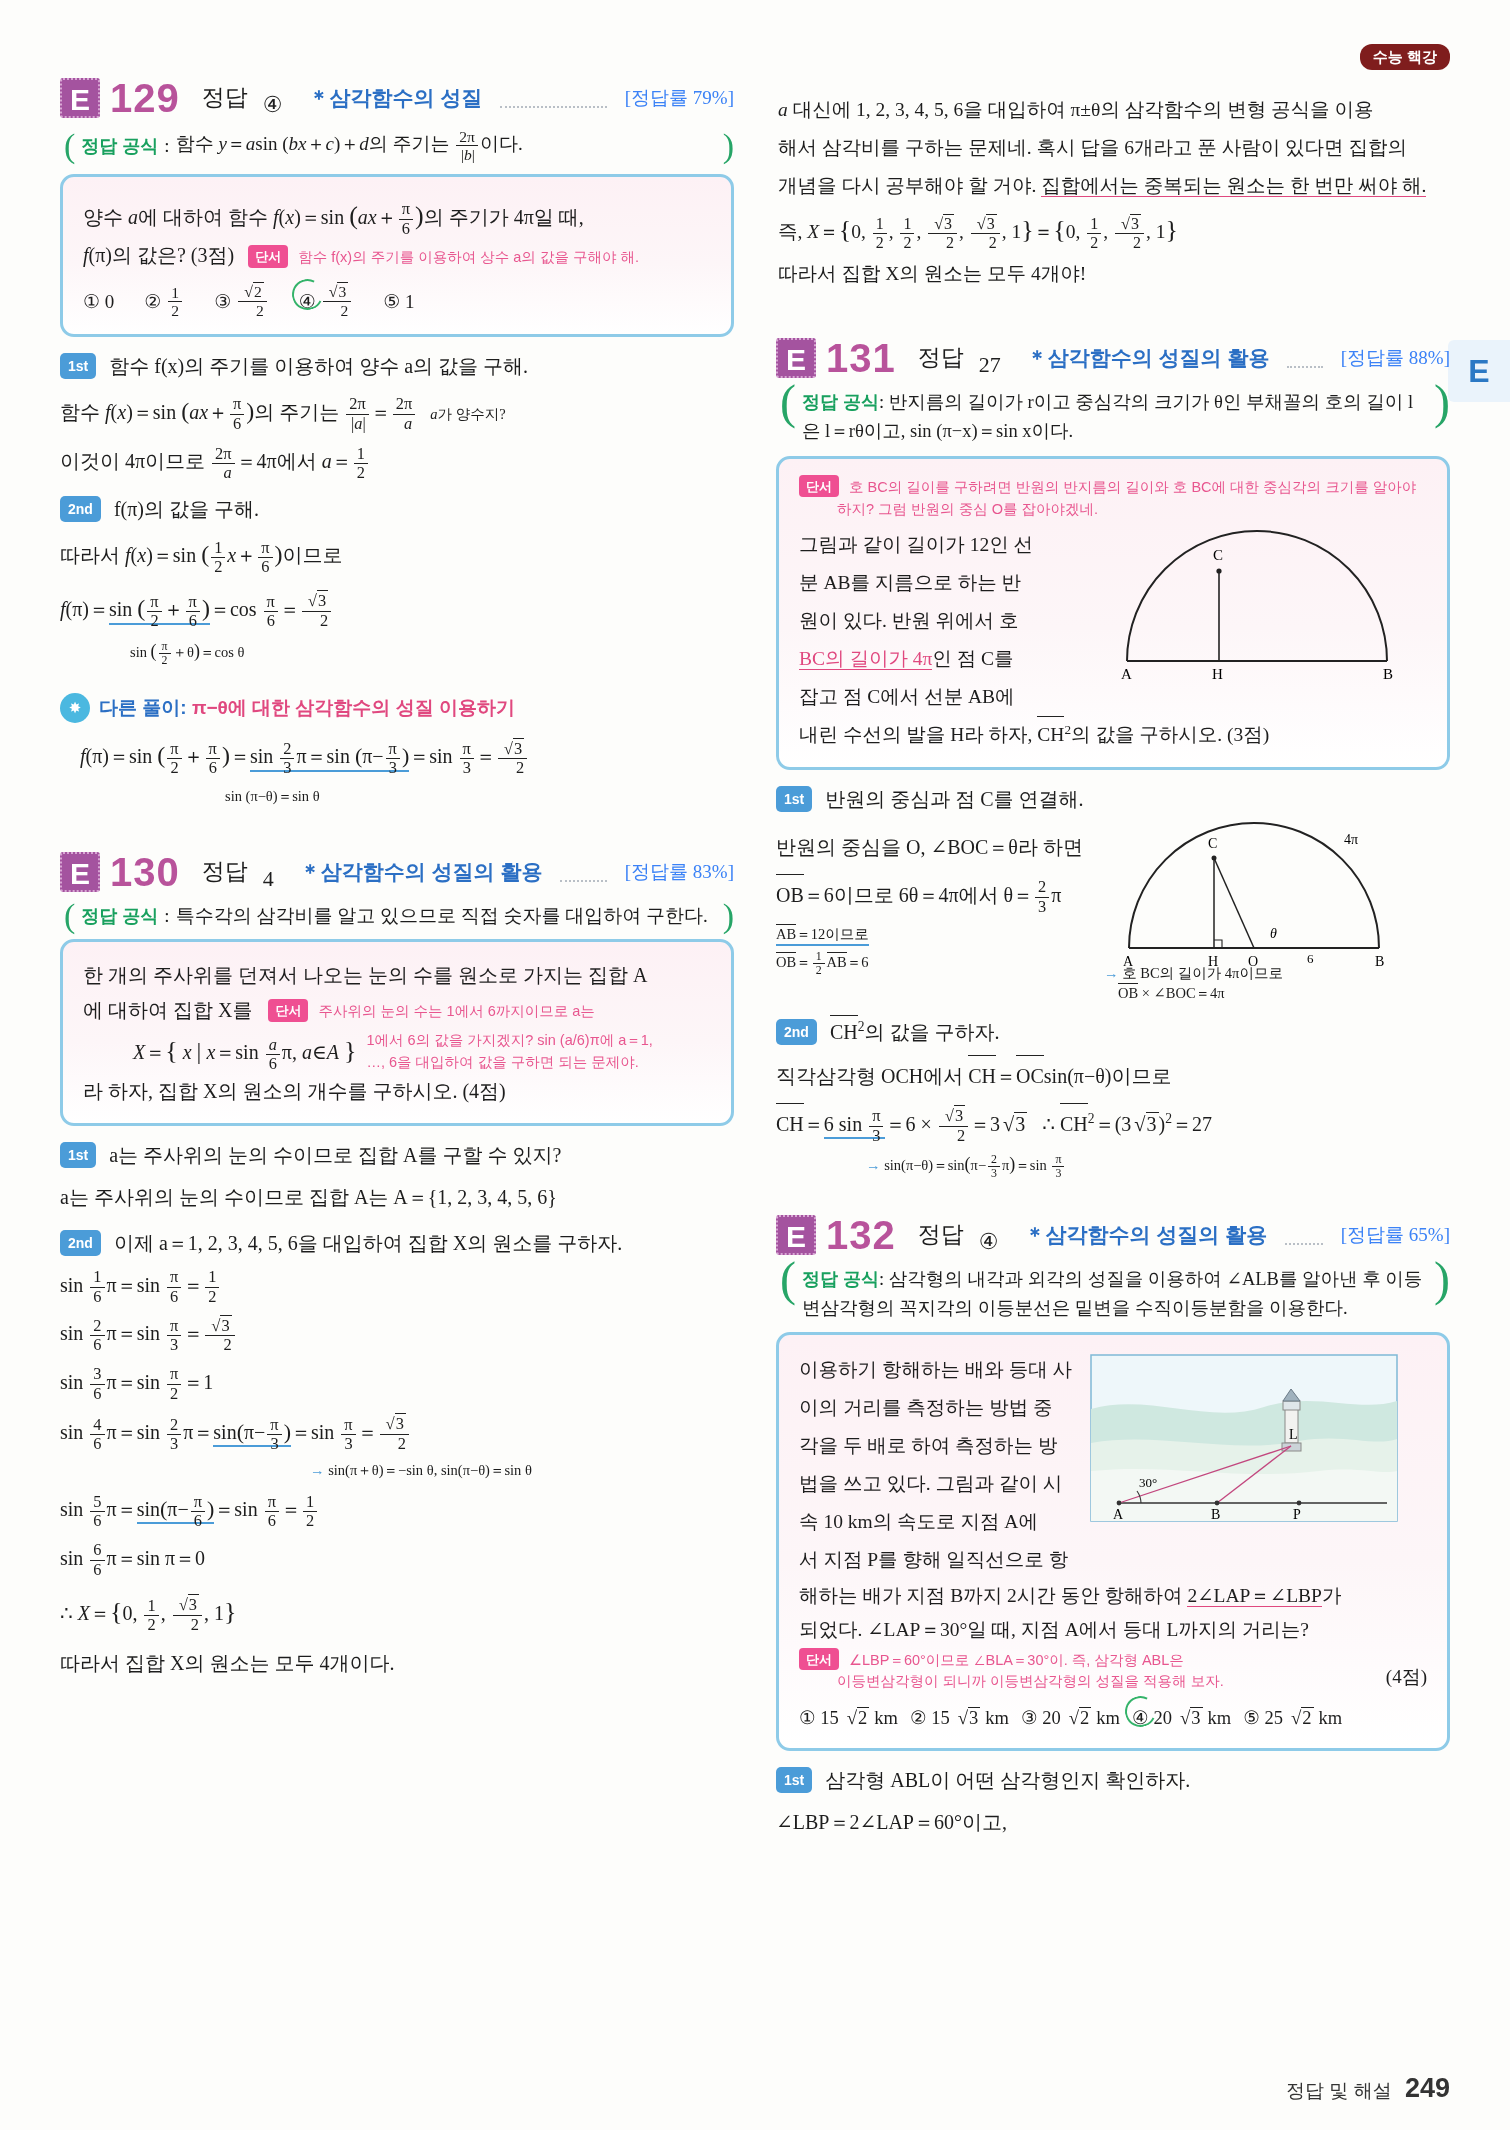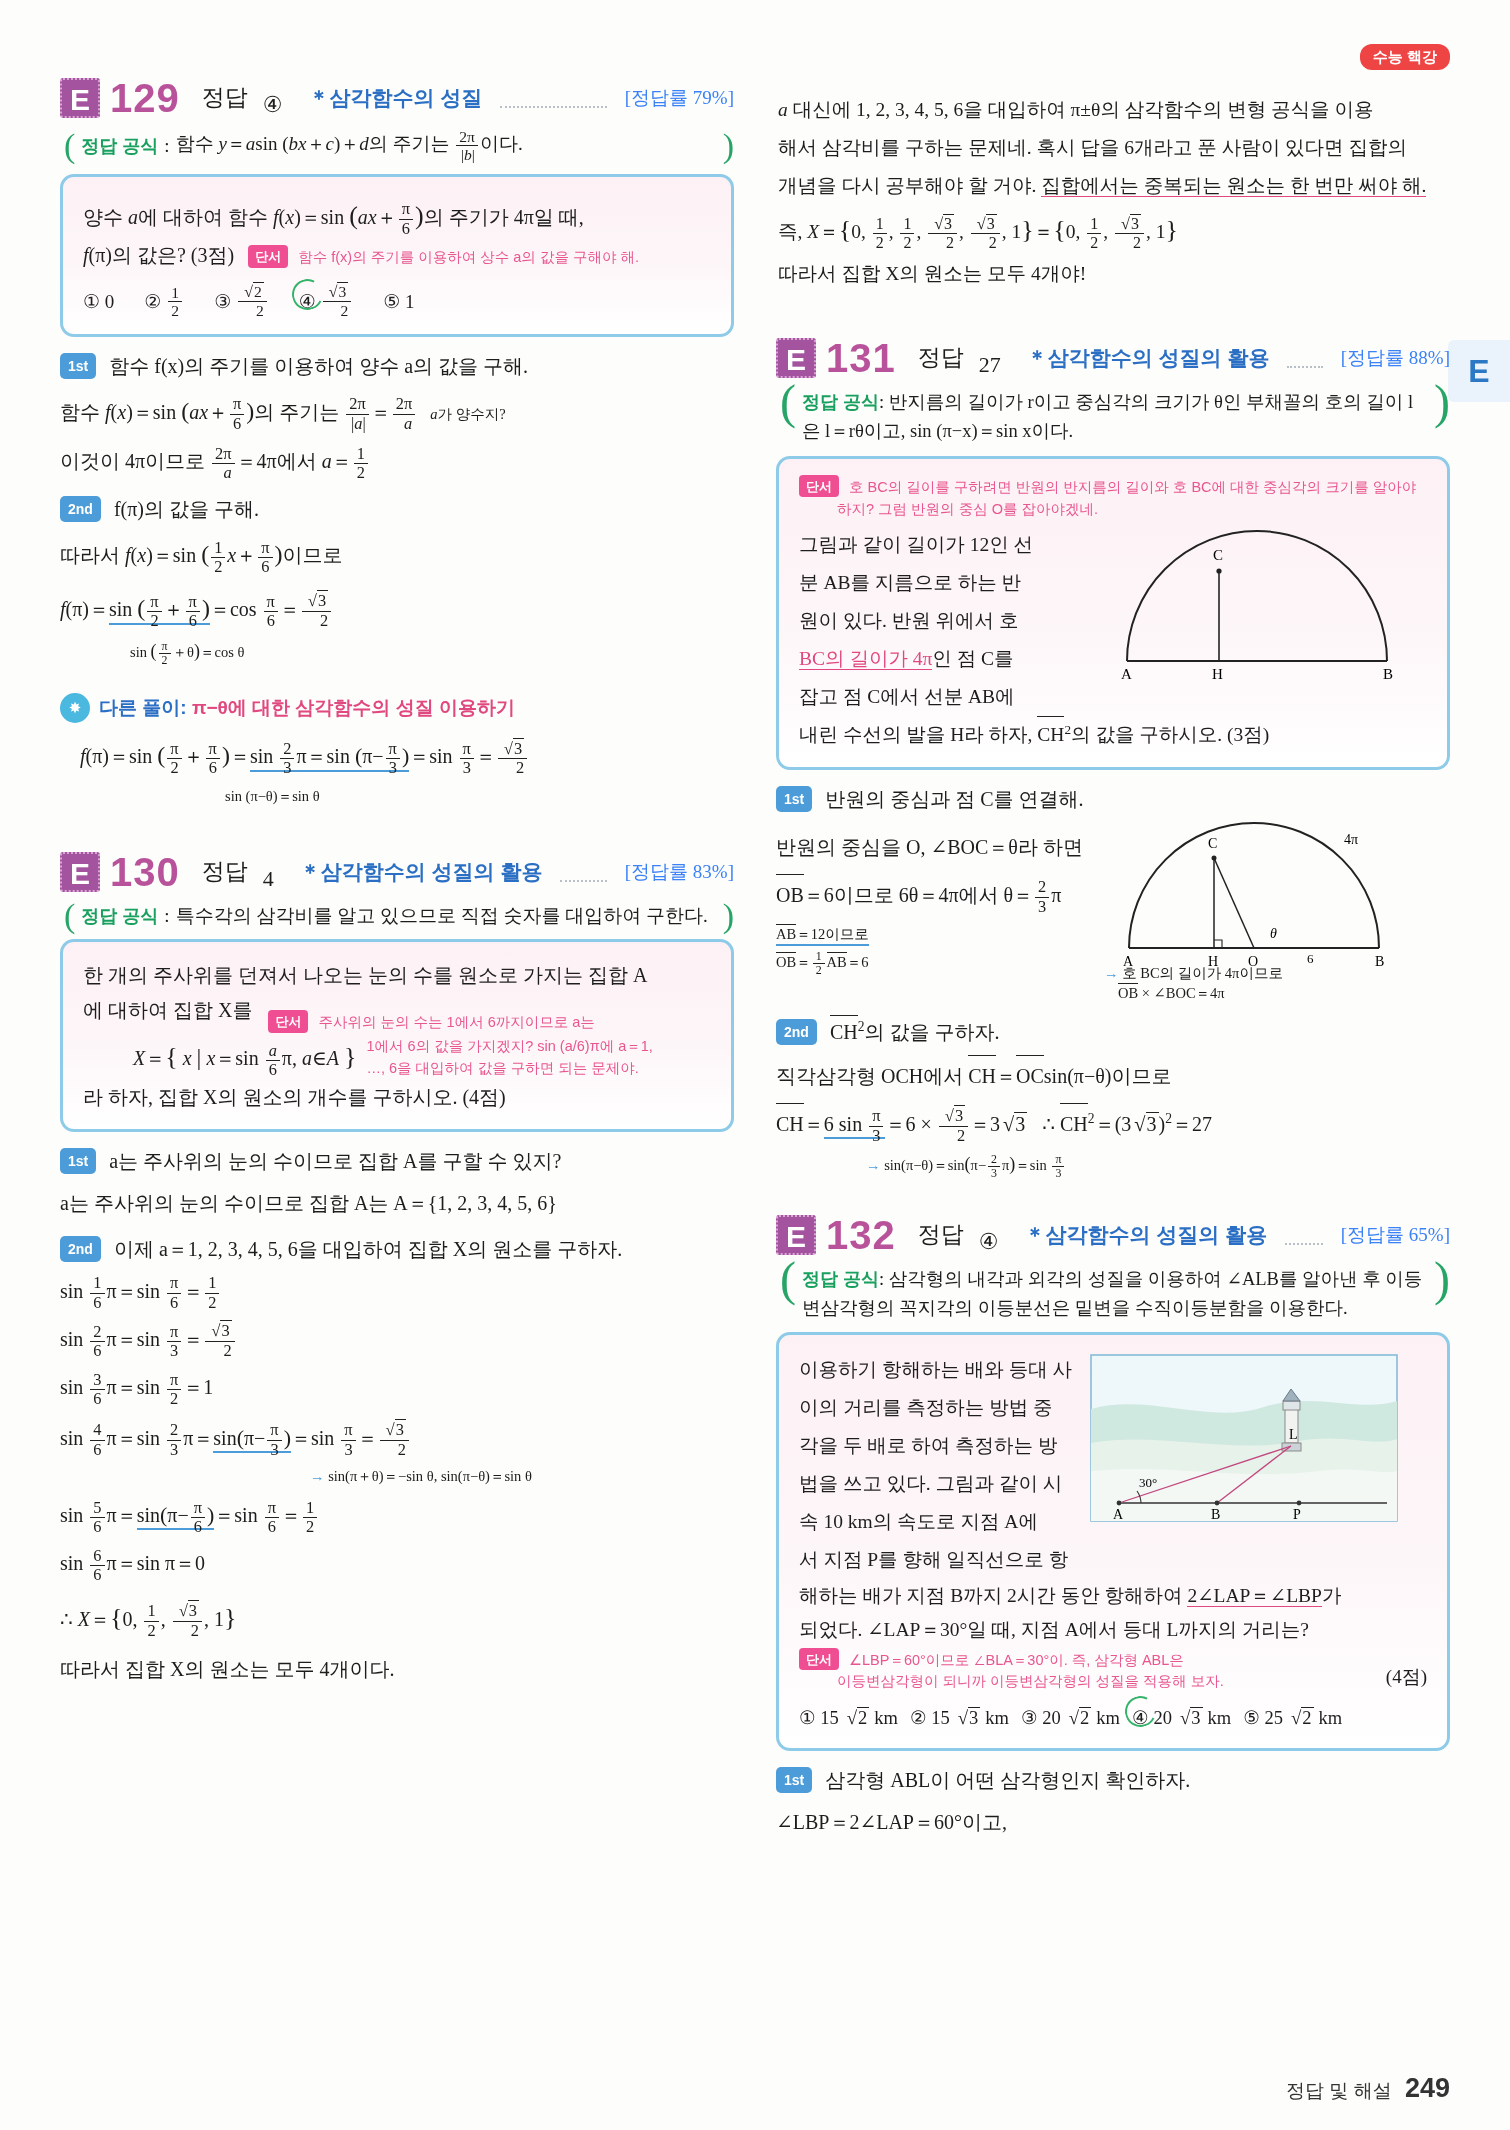--- a/index.html
+++ b/index.html
@@ -77,21 +77,21 @@
 
   
   .alt-head { display:flex; align-items:center; gap:9px; margin:26px 0 10px; }
   .alt-ic { width:30px; height:30px; border-radius:50%; background:#4bb8e0; color:#fff;
     font-size:15px; line-height:30px; text-align:center; flex:none; }
   .alt-t { font-family:"Liberation Sans",sans-serif; font-weight:bold; font-size:19px; color:#2b6fc4; }
   .alt-t i { color:#e0487f; font-style:normal; }
 
   
   .callout { position:relative; padding:14px 6px 4px 2px; }
-  .sn-tag { position:absolute; right:0; top:-34px; background:#ef4444; color:#fff;
+  .sn-tag { position:absolute; right:0; top:-34px; background:#7f1d1d; color:#fff;
     font-family:"Liberation Sans",sans-serif; font-weight:bold; font-size:15px;
     padding:4px 13px 3px; border-radius:12px; }
   .callout-title { font-family:"Liberation Sans",sans-serif; font-weight:bold;
     font-size:21px; color:#2b6fc4; margin-bottom:8px; }
   .callout-title .st { color:#e0487f; }
   .callout p { font-size:19.5px; line-height:1.85; margin:0 0 2px; }
   .ul-red { border-bottom:1.6px solid #e0487f; }
 
   
   .sidetab { position:absolute; right:0; top:340px; width:62px; height:62px;
@@ -306,21 +306,21 @@
           <b>정답 공식</b>
             <span>:</span>
           <span class="ftxt">특수각의 삼각비를 알고 있으므로 직접 숫자를 대입하여 구한다.</span>
           <span class="paren">)</span>
         </div>
 
         <div class="qbox">
           <div>한 개의 주사위를 던져서 나오는 눈의 수를 원소로 가지는 집합 A</div>
           <div style="display:flex;gap:16px;align-items:flex-start;">
             <div>에 대하여 집합 X를</div>
-            <div class="hint" style="margin-top:17px;">
+            <div class="hint" style="margin-top:6px;">
               <span class="hbadge">단서</span>
               <span>주사위의 눈의 수는 1에서 6까지이므로 a는</span>
             </div>
           </div>
           <div style="display:flex;gap:10px;align-items:flex-start;">
             <div style="margin-left:50px;">
               <i class="v">X</i>＝<span style="font-size:26px;">{</span>&nbsp;<i class="v">x</i>&nbsp;<span style="font-size:24px;">|</span>&nbsp;<i class="v">x</i>＝sin <span class="frac">
                   <span class="num"><i class="v">a</i></span>
                   <span class="den">6</span>
                 </span>π, <i class="v">a</i>∈<i class="v">A</i>&nbsp;<span style="font-size:26px;">}</span>

